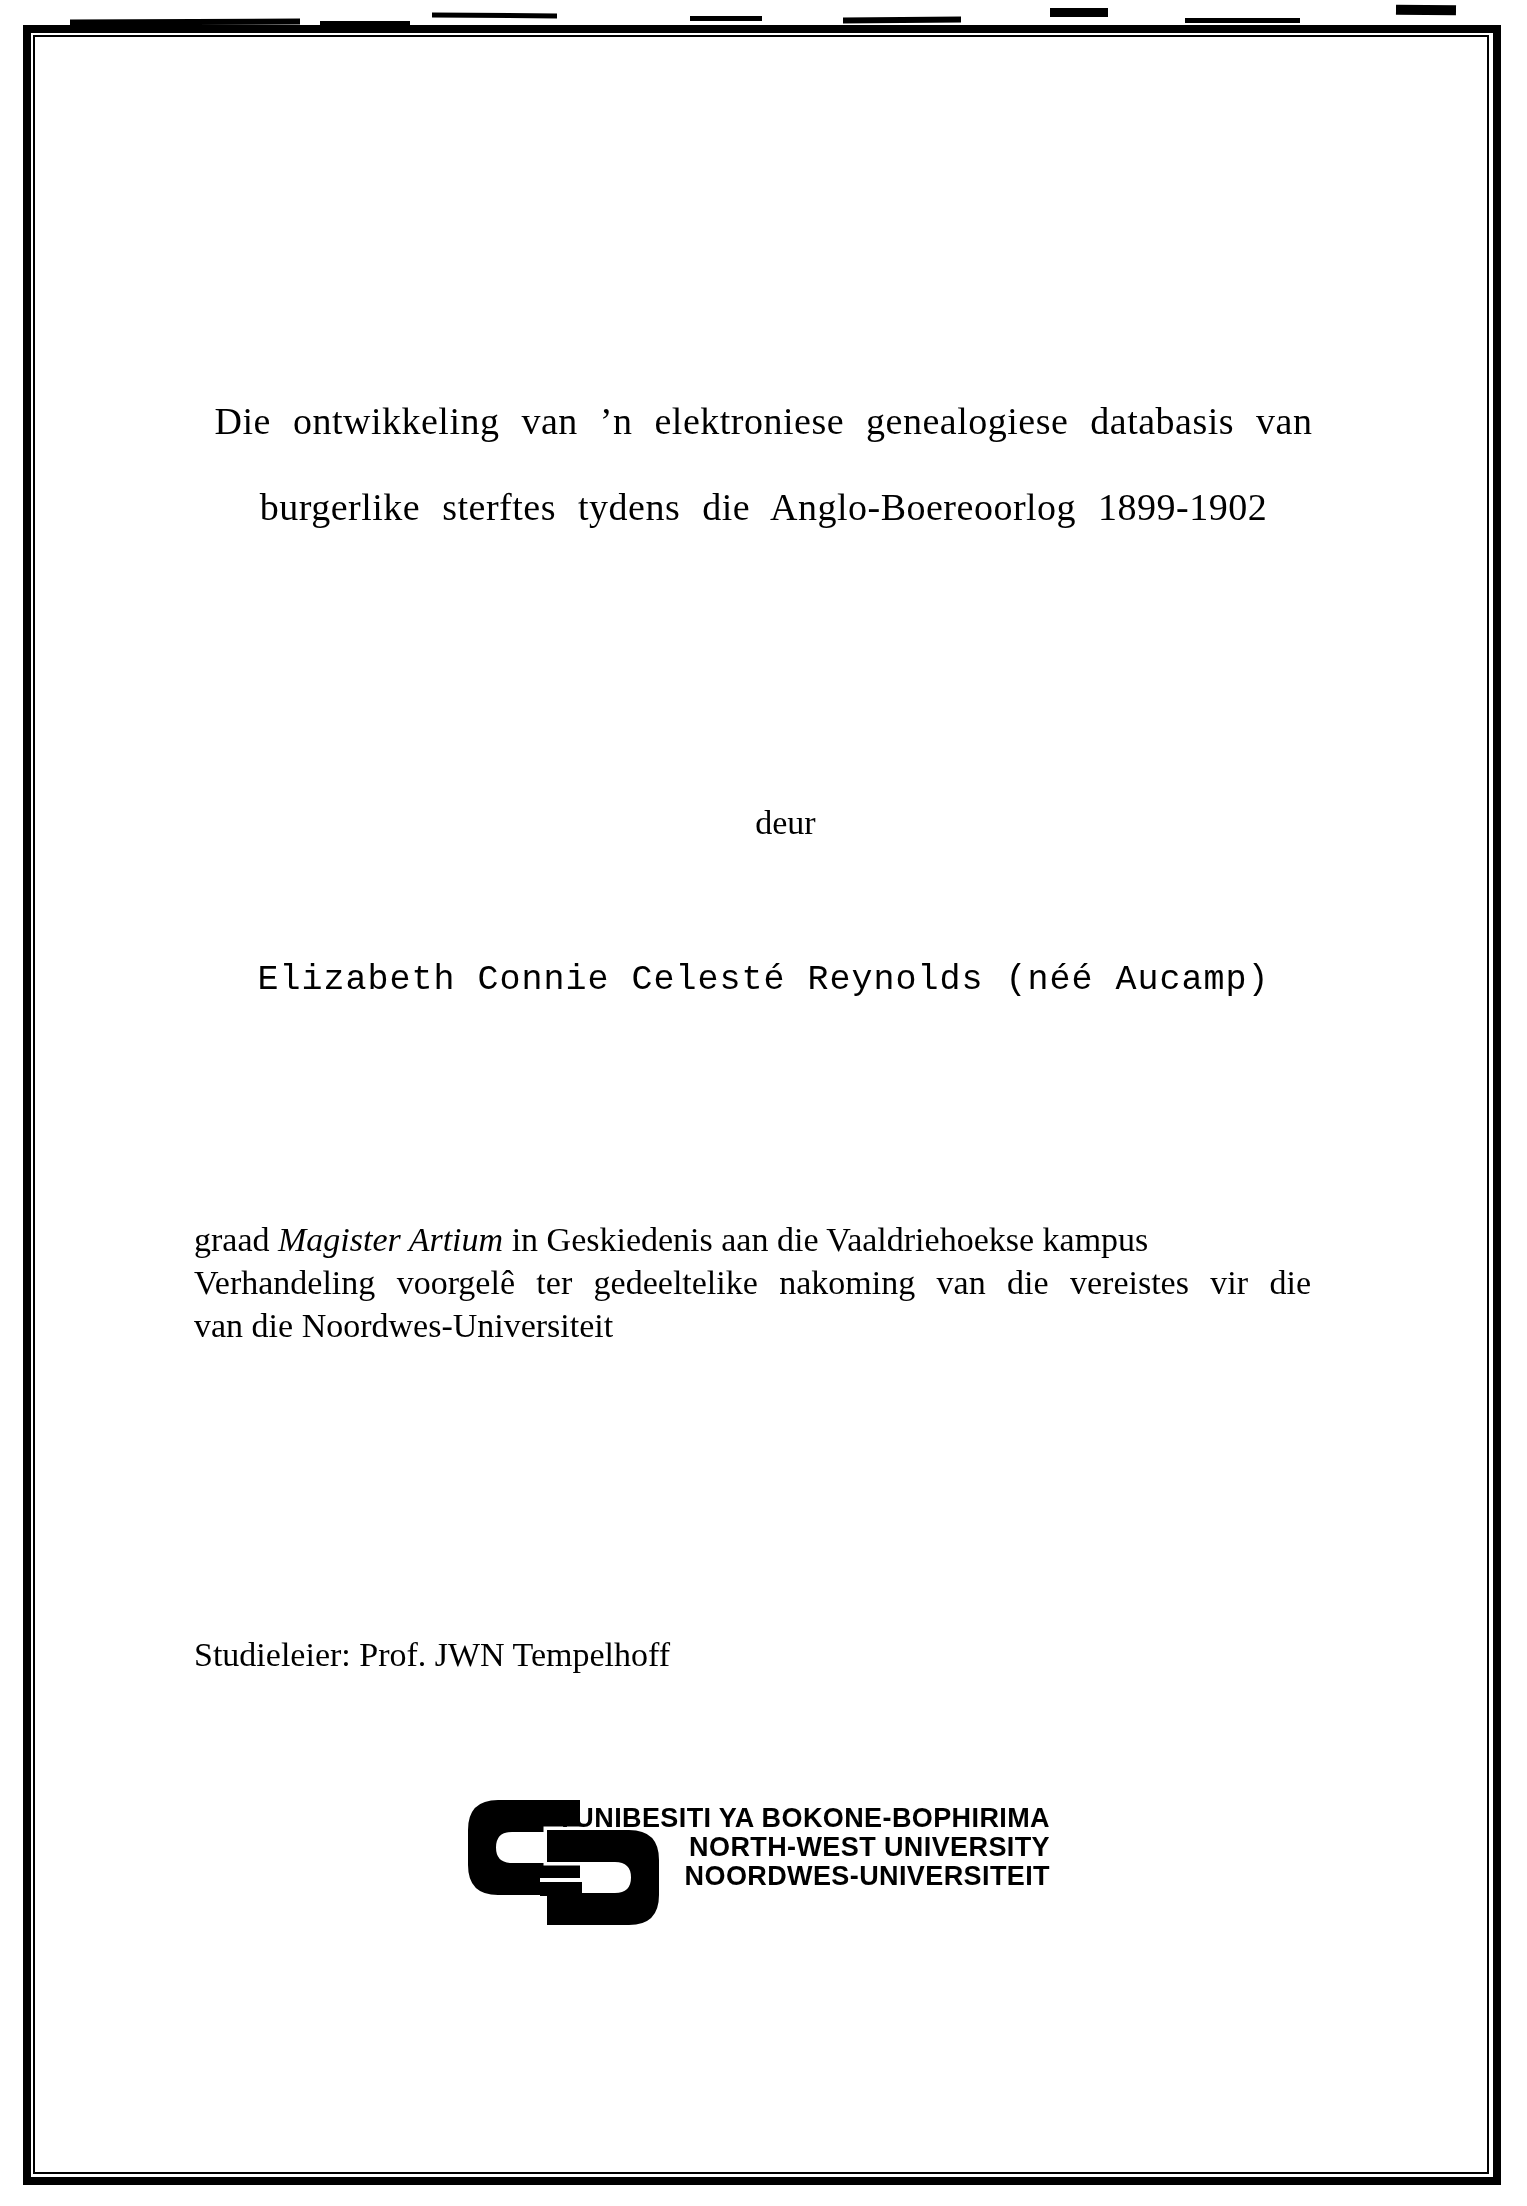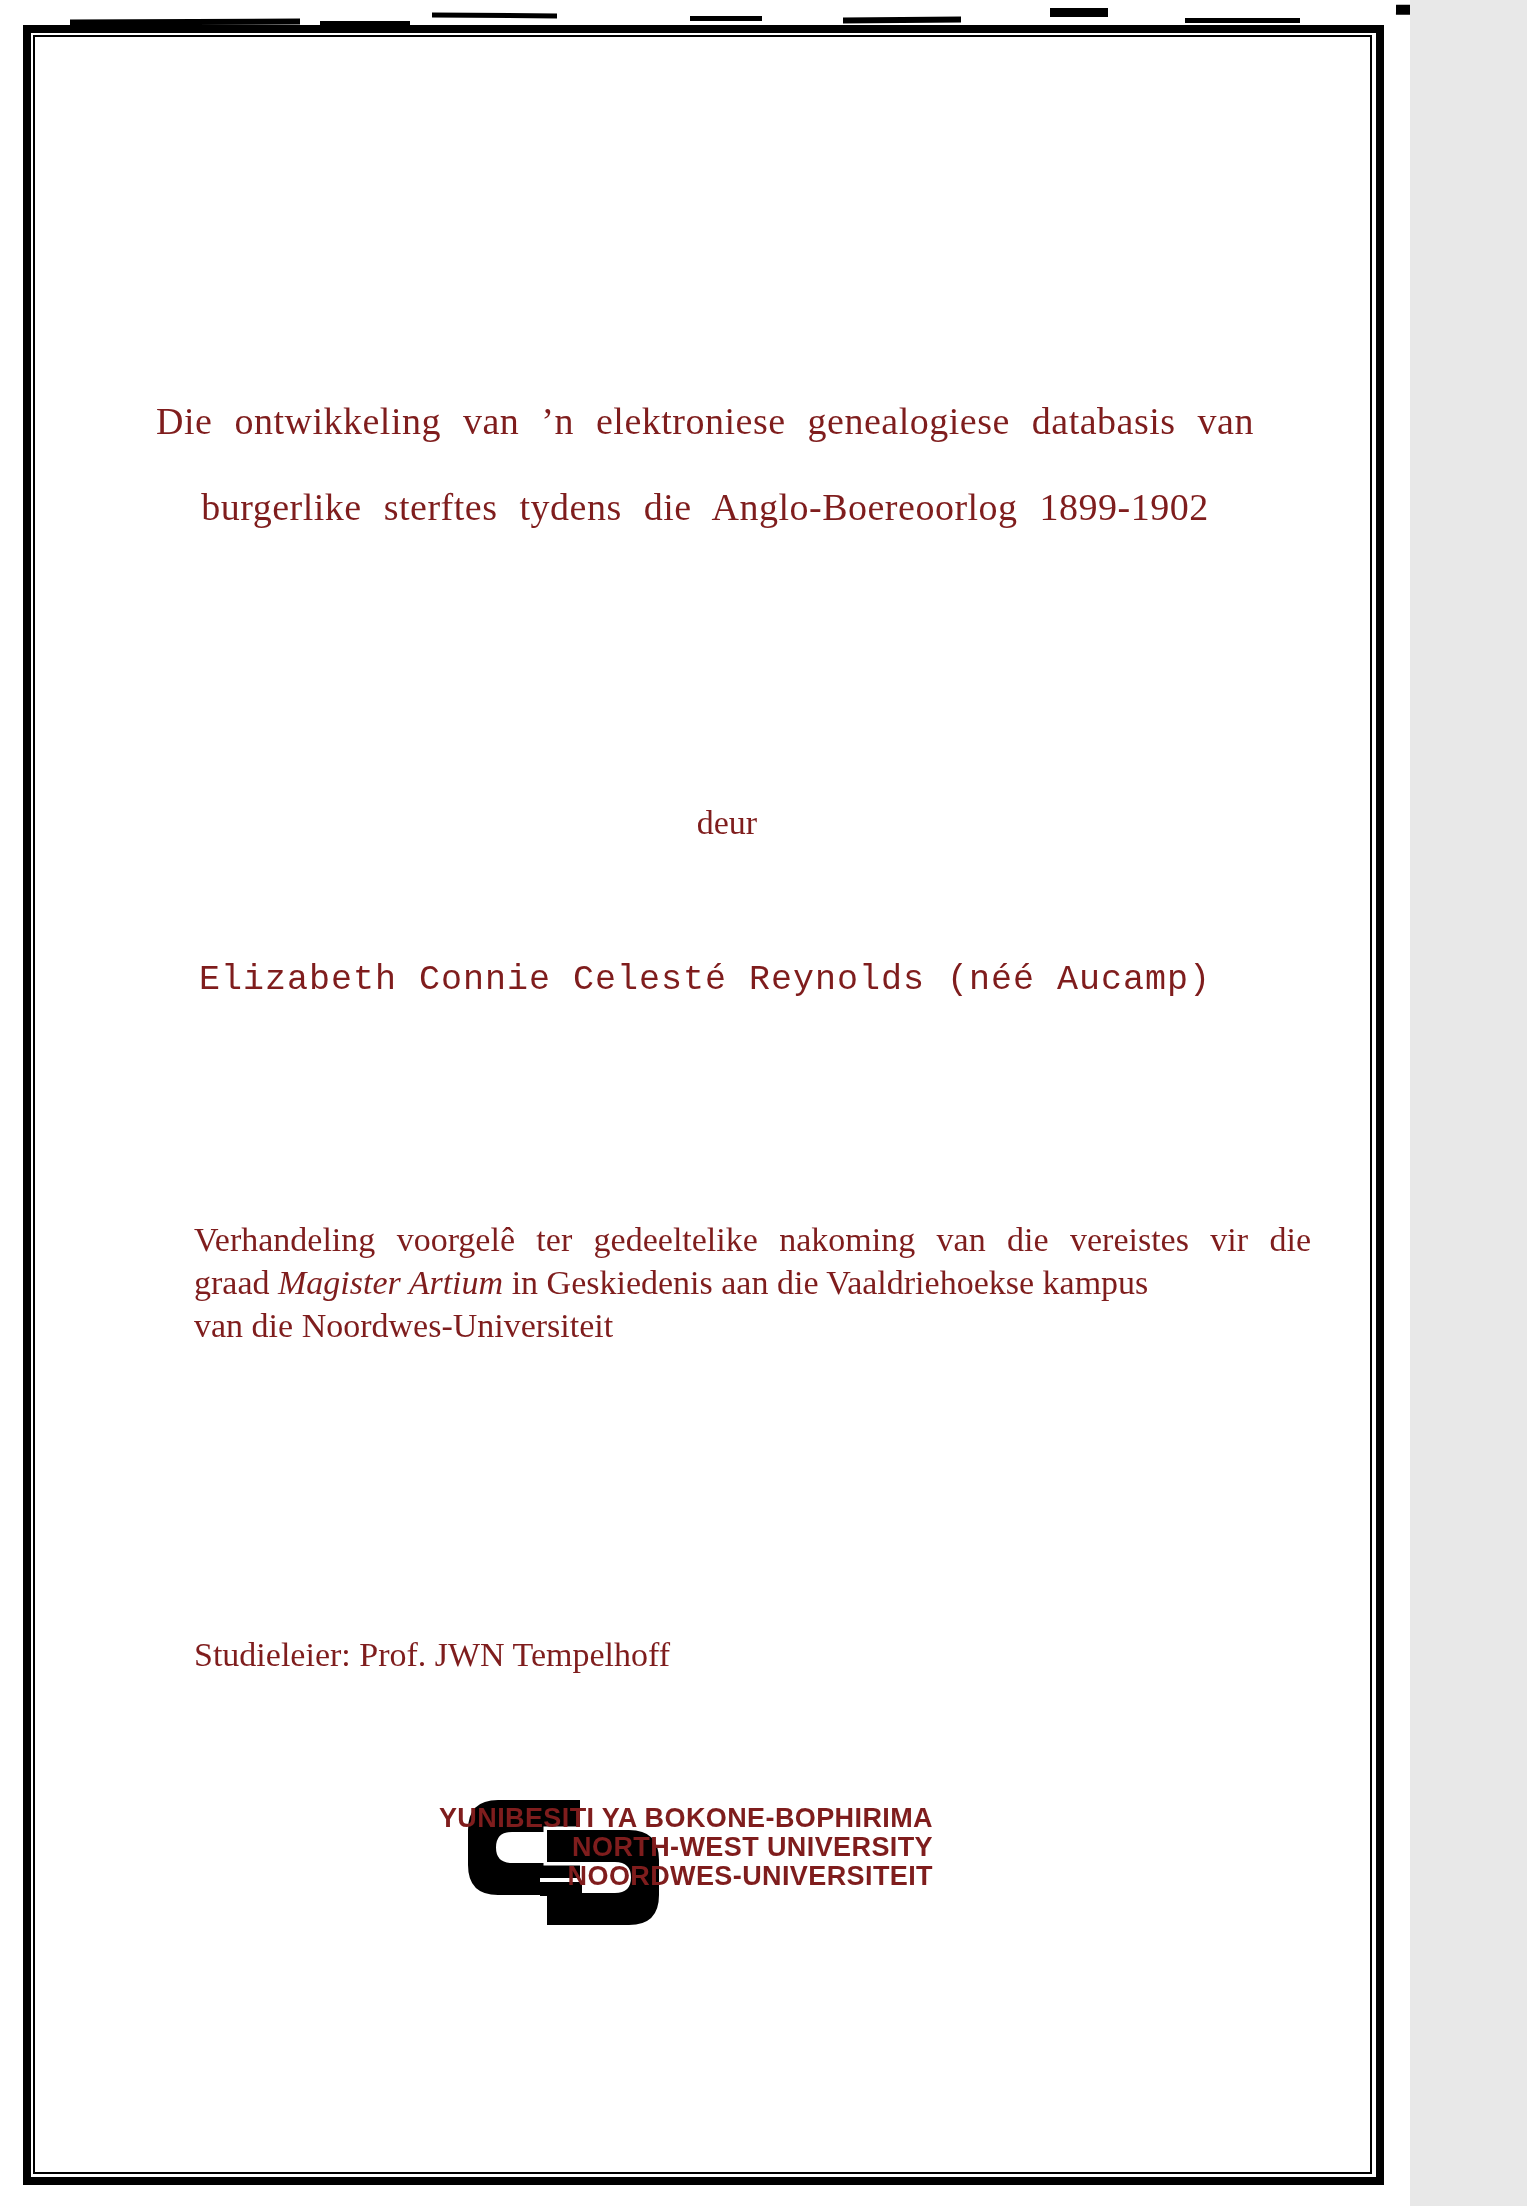--- a/index.html
+++ b/index.html
@@ -1,22 +1,22 @@
 <!DOCTYPE html>
 <html><head>
 <meta charset="utf-8">
 <style>
   html,body{margin:0;padding:0;background:#e8e8e8;}
   .page{
     position:relative;
-    width:1410px;height:2206px;
+    width:1527px;height:2206px;
     background:#ffffff;
     overflow:hidden;
     font-family:"Liberation Serif","DejaVu Serif",serif;
-    color:#7f1d1d;
+    color:#000000;
   }
   
   .frame-outer{
     position:absolute;left:23px;top:25px;right:26px;bottom:21px;
     border:8px solid #000;
   }
   .frame-inner{
     position:absolute;left:33px;top:35px;right:38px;bottom:32px;
     border:2px solid #000;
   }
@@ -83,22 +83,22 @@
   <div class="title">
     <div>Die ontwikkeling van ’n elektroniese genealogiese databasis van</div>
     <div>burgerlike sterftes tydens die Anglo-Boereoorlog 1899-1902</div>
   </div>
 
   <div class="byline">deur</div>
 
   <div class="author">Elizabeth Connie Celesté Reynolds (néé Aucamp)</div>
 
   <div class="statement">
+    <div class="pline"><span>graad </span><span class="it">Magister Artium</span><span> in Geskiedenis aan die Vaaldriehoekse kampus</span></div>
     <div class="pline just">Verhandeling voorgelê ter gedeeltelike nakoming van die vereistes vir die</div>
-    <div class="pline"><span>graad </span><span class="it">Magister Artium</span><span> in Geskiedenis aan die Vaaldriehoekse kampus</span></div>
     <div class="pline">van die Noordwes-Universiteit</div>
   </div>
 
   <div class="supervisor-block">
     <div>Studieleier: Prof. JWN Tempelhoff</div>
   </div>
 
   <div>
     <svg class="logo-mark" width="200" height="130" viewBox="0 0 200 130">
 

